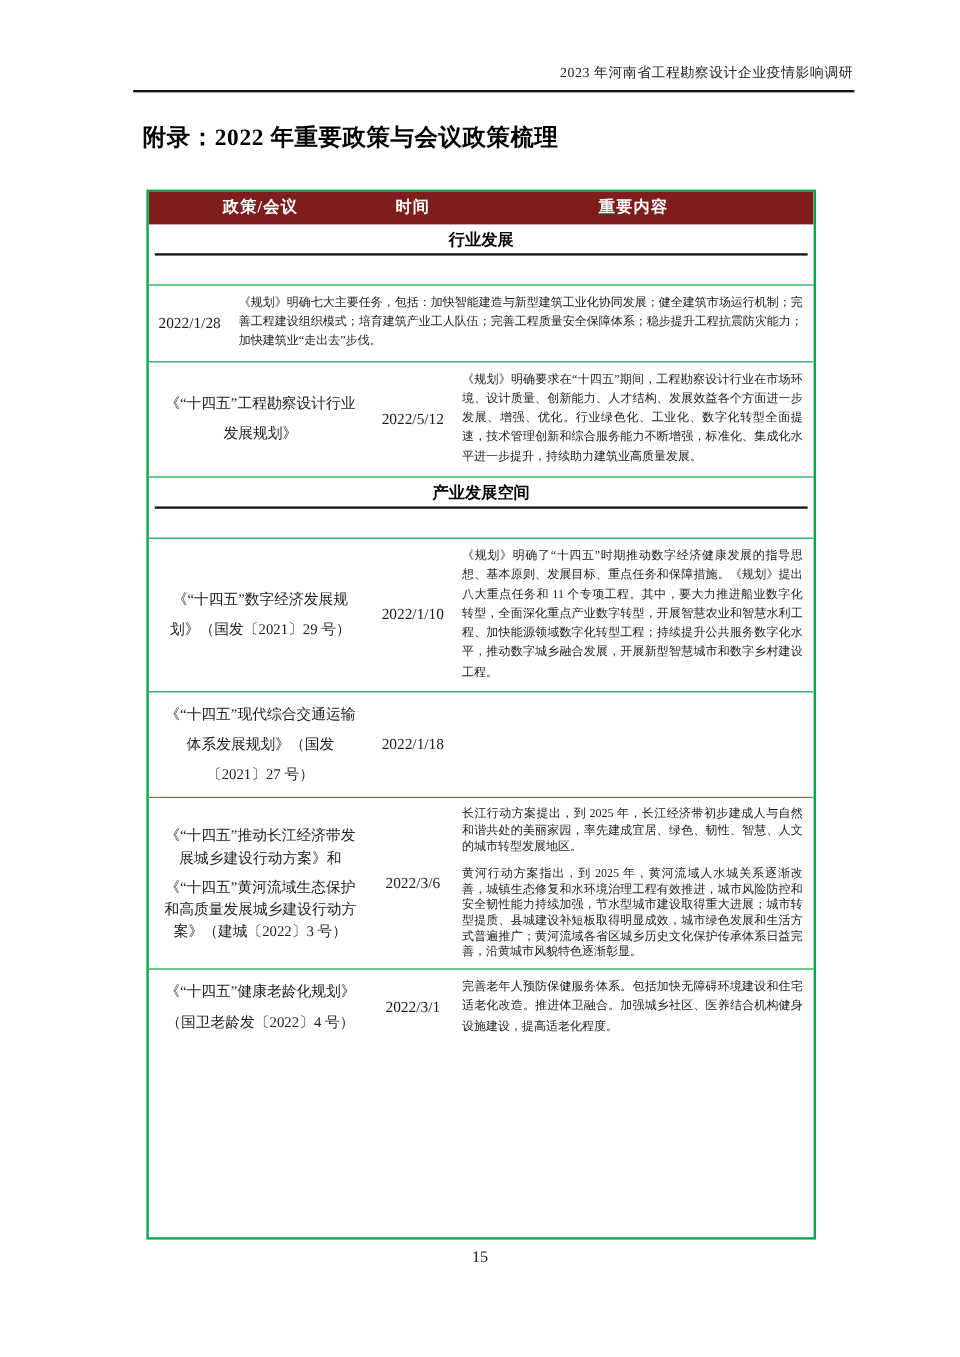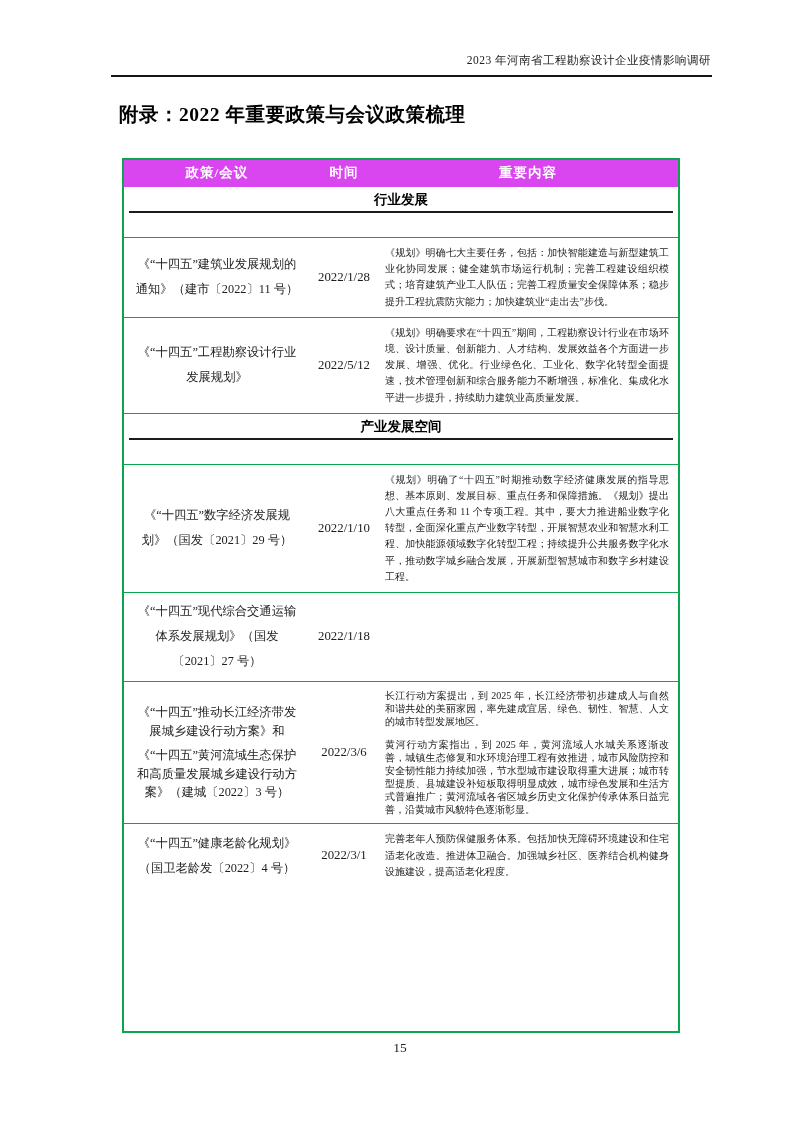--- a/index.html
+++ b/index.html
@@ -17,21 +17,21 @@
   }
   .page-title{
     position:absolute;top:101px;left:119px;margin:0;
     font-size:19.5px;font-weight:bold;letter-spacing:.5px;color:#000;
   }
   .policy-table{
     position:absolute;top:158px;left:122px;width:558px;height:875px;
     box-sizing:border-box;border:2px solid #0aa64d;overflow:hidden;background:#fff;
   }
   .thead{
-    display:flex;background:#d946ef;color:#ffffff;font-weight:bold;
+    display:flex;background:#7f1d1d;color:#ffffff;font-weight:bold;
     font-size:13.5px;letter-spacing:1px;padding:4px 0 5px;
   }
   .thead .hc{text-align:center;}
   .hc.c1{width:186px;}
   .hc.c2{width:68px;}
   .hc.c3{flex:1;}
   .section-row{
     border-bottom:1px solid #0aa64d;padding:2px 5px 24px;
   }
   .section-inner{
@@ -80,23 +80,20 @@
     <div class="thead">
       <div class="hc c1">政策/会议</div>
       <div class="hc c2">时间</div>
       <div class="hc c3">重要内容</div>
     </div>
     <div id="policy-rows">
         <div class="section-row">
           <div class="section-inner">行业发展</div>
         </div>
         <div class="trow">
-          <div class="cell policy-cell">
-            <p>《“十四五”建筑业发展规划的通知》（建市〔2022〕11 号）</p>
-          </div>
           <div class="cell date-cell">2022/1/28</div>
           <div class="cell content-cell">
             <p>《规划》明确七大主要任务，包括：加快智能建造与新型建筑工业化协同发展；健全建筑市场运行机制；完善工程建设组织模式；培育建筑产业工人队伍；完善工程质量安全保障体系；稳步提升工程抗震防灾能力；加快建筑业“走出去”步伐。</p>
           </div>
         </div>
         <div class="trow">
           <div class="cell policy-cell">
             <p>《“十四五”工程勘察设计行业发展规划》</p>
           </div>
           <div class="cell date-cell">2022/5/12</div>

